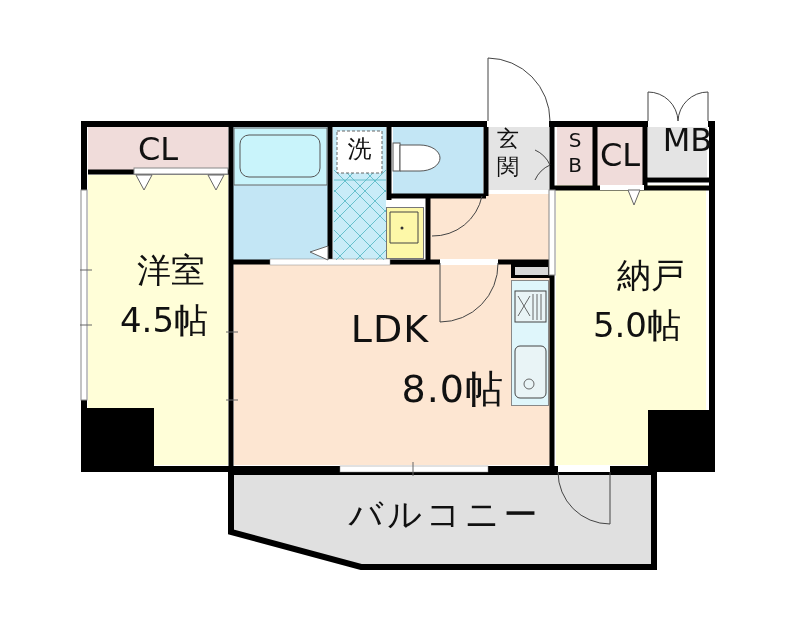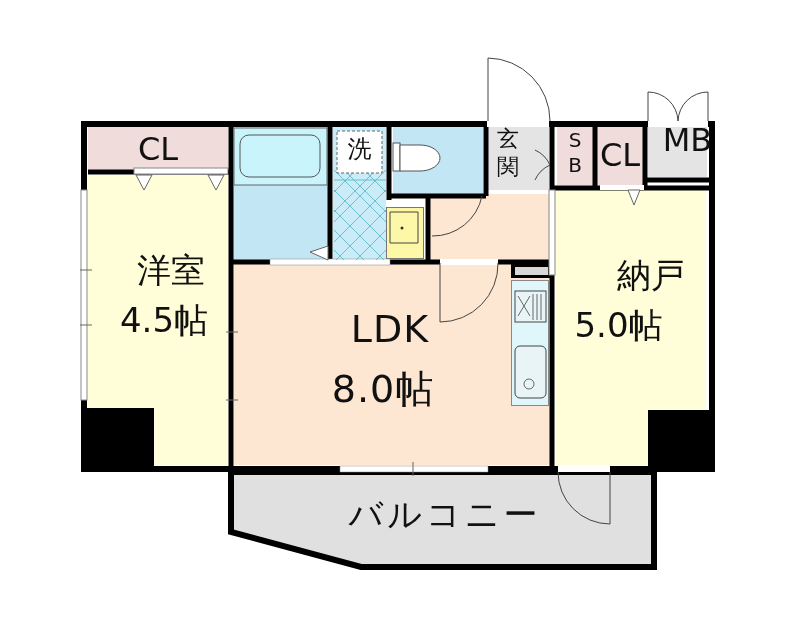--- a/index.html
+++ b/index.html
@@ -115,17 +115,17 @@
   <div class="label lbl-med" style="left:87px;top:253px;width:168px;">洋室</div>
   <div class="label lbl-med" style="left:88px;top:303px;width:152px;">4.5帖</div>
   <div class="label" style="left:337px;top:137px;width:45px;font-size:24px;">洗</div>
   <div class="label" style="left:488px;top:127px;width:40px;font-size:22px;">玄</div>
   <div class="label" style="left:488px;top:155px;width:40px;font-size:22px;">関</div>
   <div class="label" style="left:557px;top:130px;width:36px;font-size:20px;">S</div>
   <div class="label" style="left:557px;top:155px;width:36px;font-size:20px;">B</div>
   <div class="label lbl-sm" style="left:597px;top:139px;width:46px;">CL</div>
   <div class="label lbl-sm" style="left:648px;top:124px;width:79px;">MB</div>
   <div class="label lbl-big" style="left:234px;top:310px;width:250px;padding-left:31px;">LDK</div>
-  <div class="label lbl-big" style="left:248px;top:370px;width:270px;">8.0帖</div>
+  <div class="label lbl-big" style="left:234px;top:370px;width:270px;text-align:right;">8.0帖</div>
   <div class="label lbl-med" style="left:556px;top:258px;width:150px;padding-left:20px;">納戸</div>
-  <div class="label lbl-med" style="left:556px;top:308px;width:125px;">5.0帖</div>
+  <div class="label lbl-med" style="left:556px;top:308px;width:125px;text-align:right;">5.0帖</div>
   <div class="label" style="left:320px;top:497px;width:250px;font-size:34px;letter-spacing:4px;">バルコニー</div>
 </div>
 
 </body></html>

